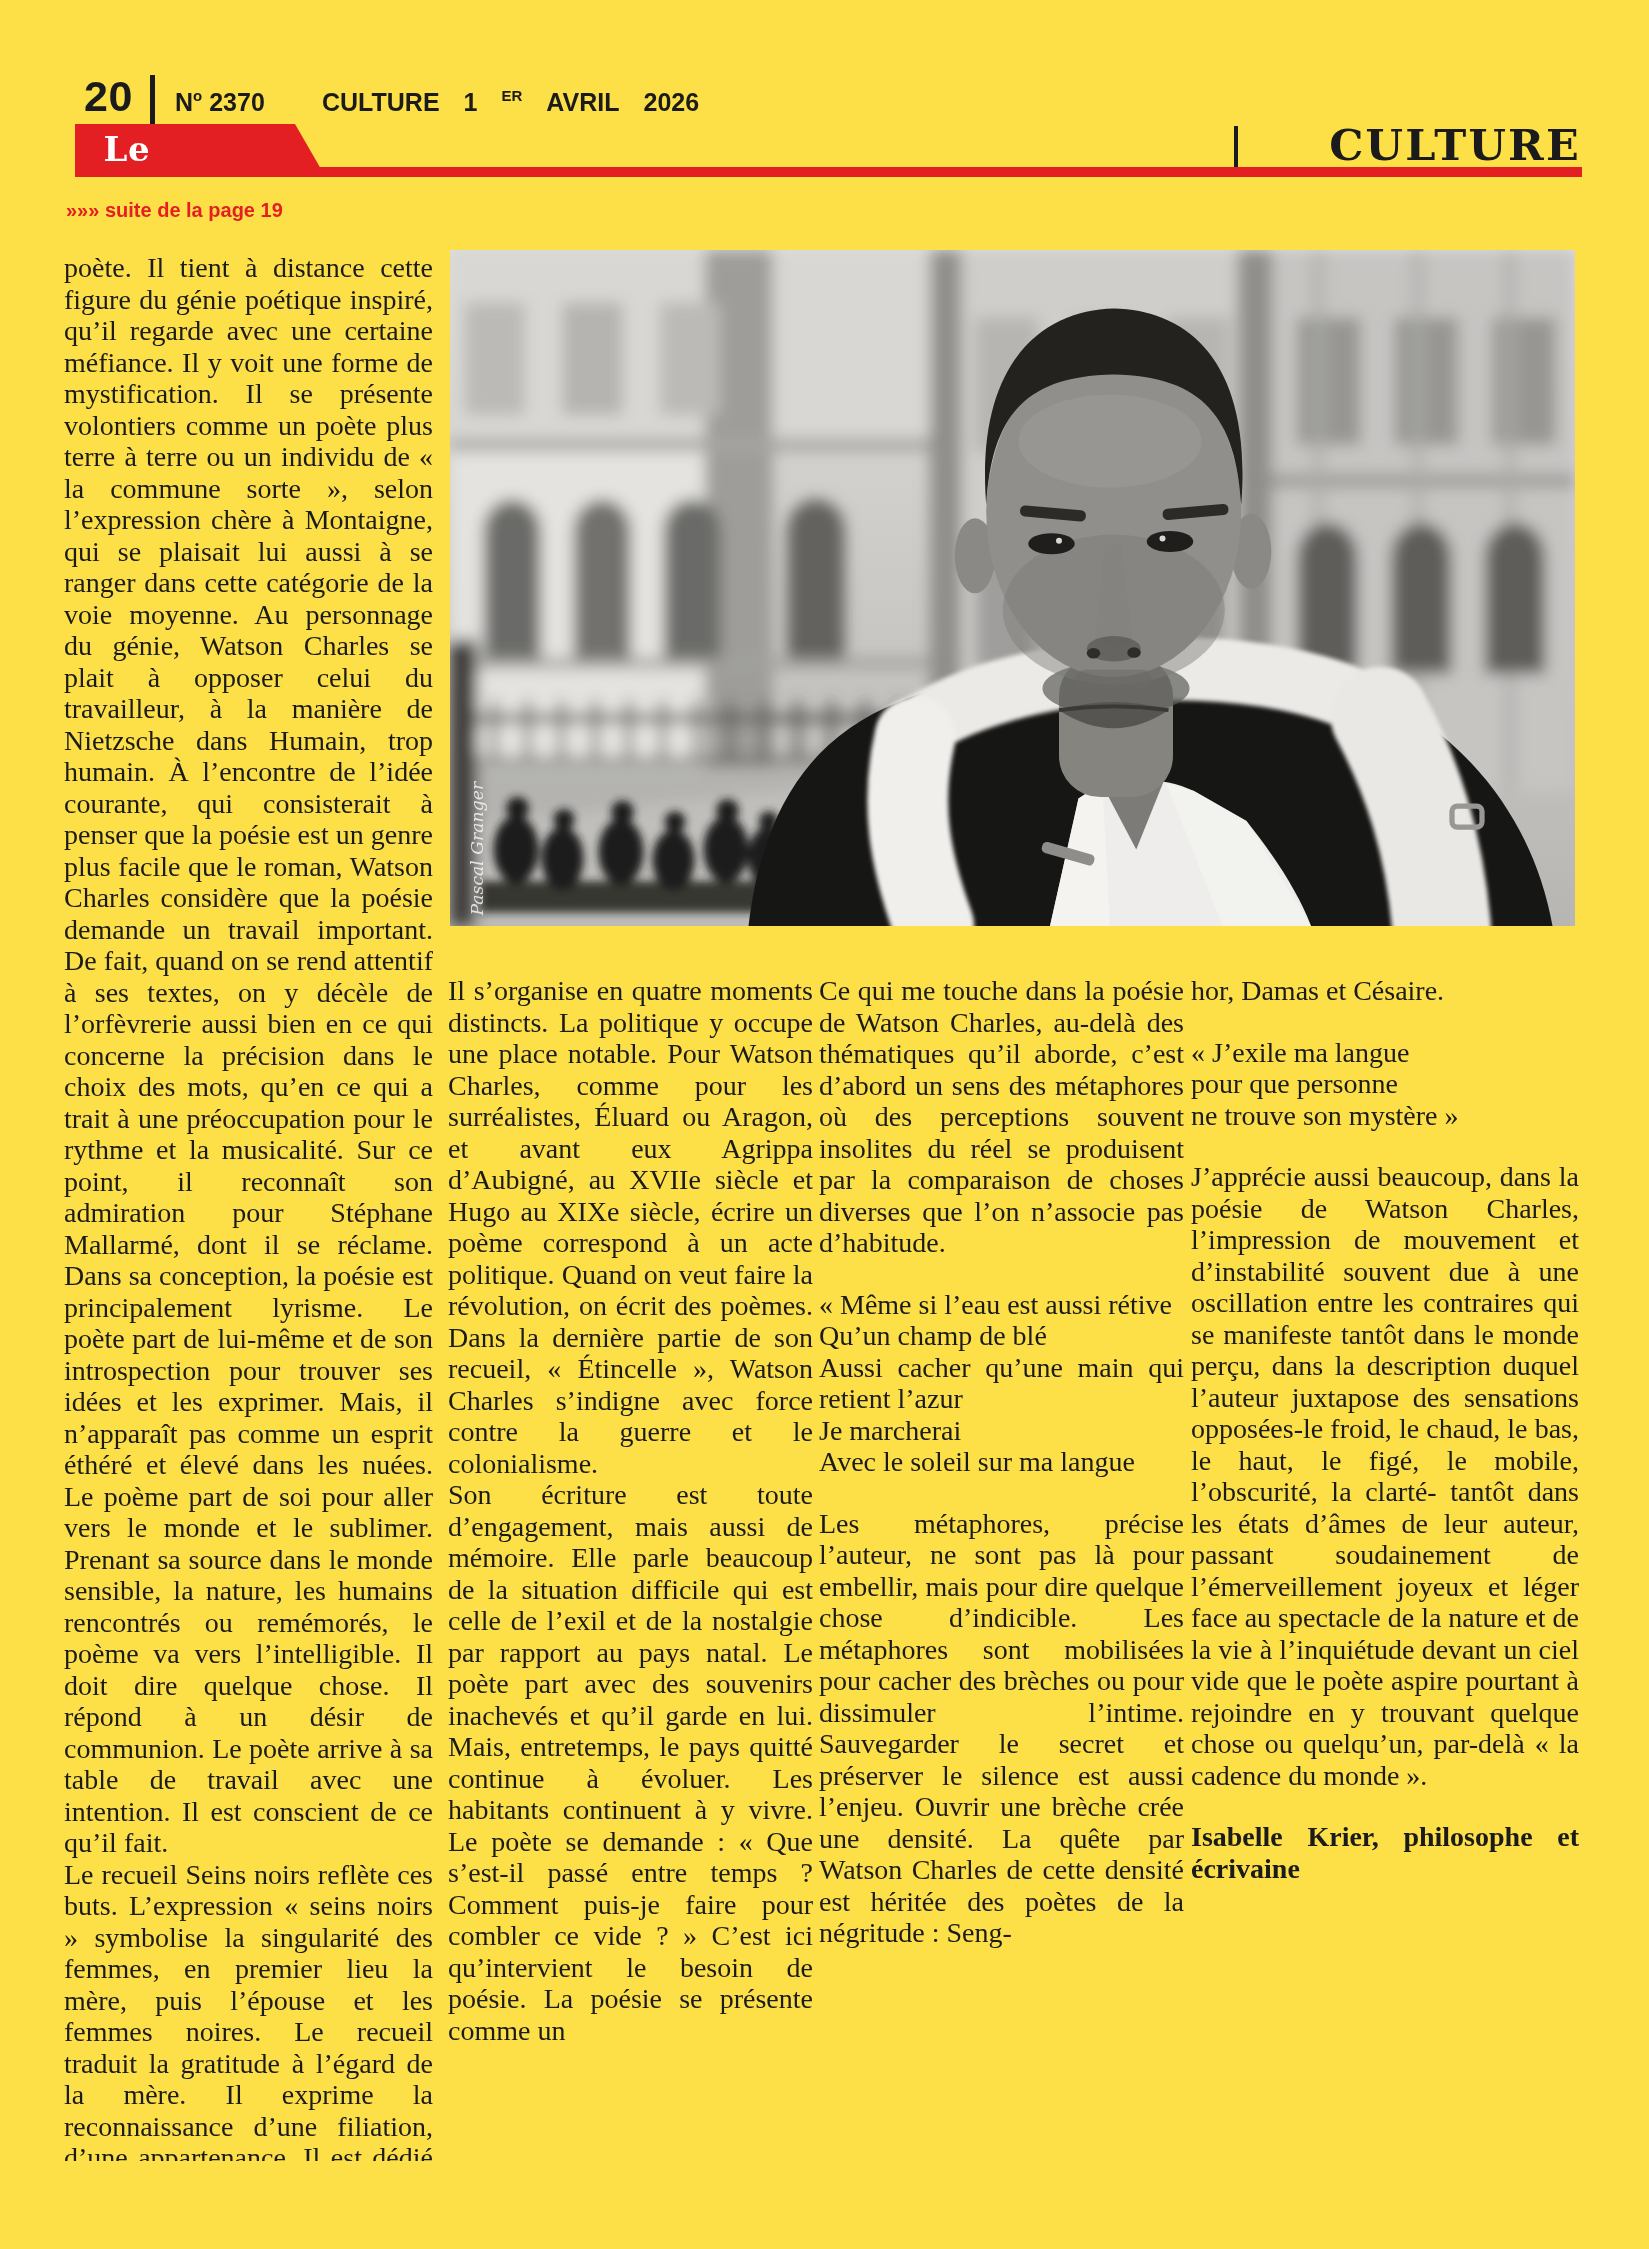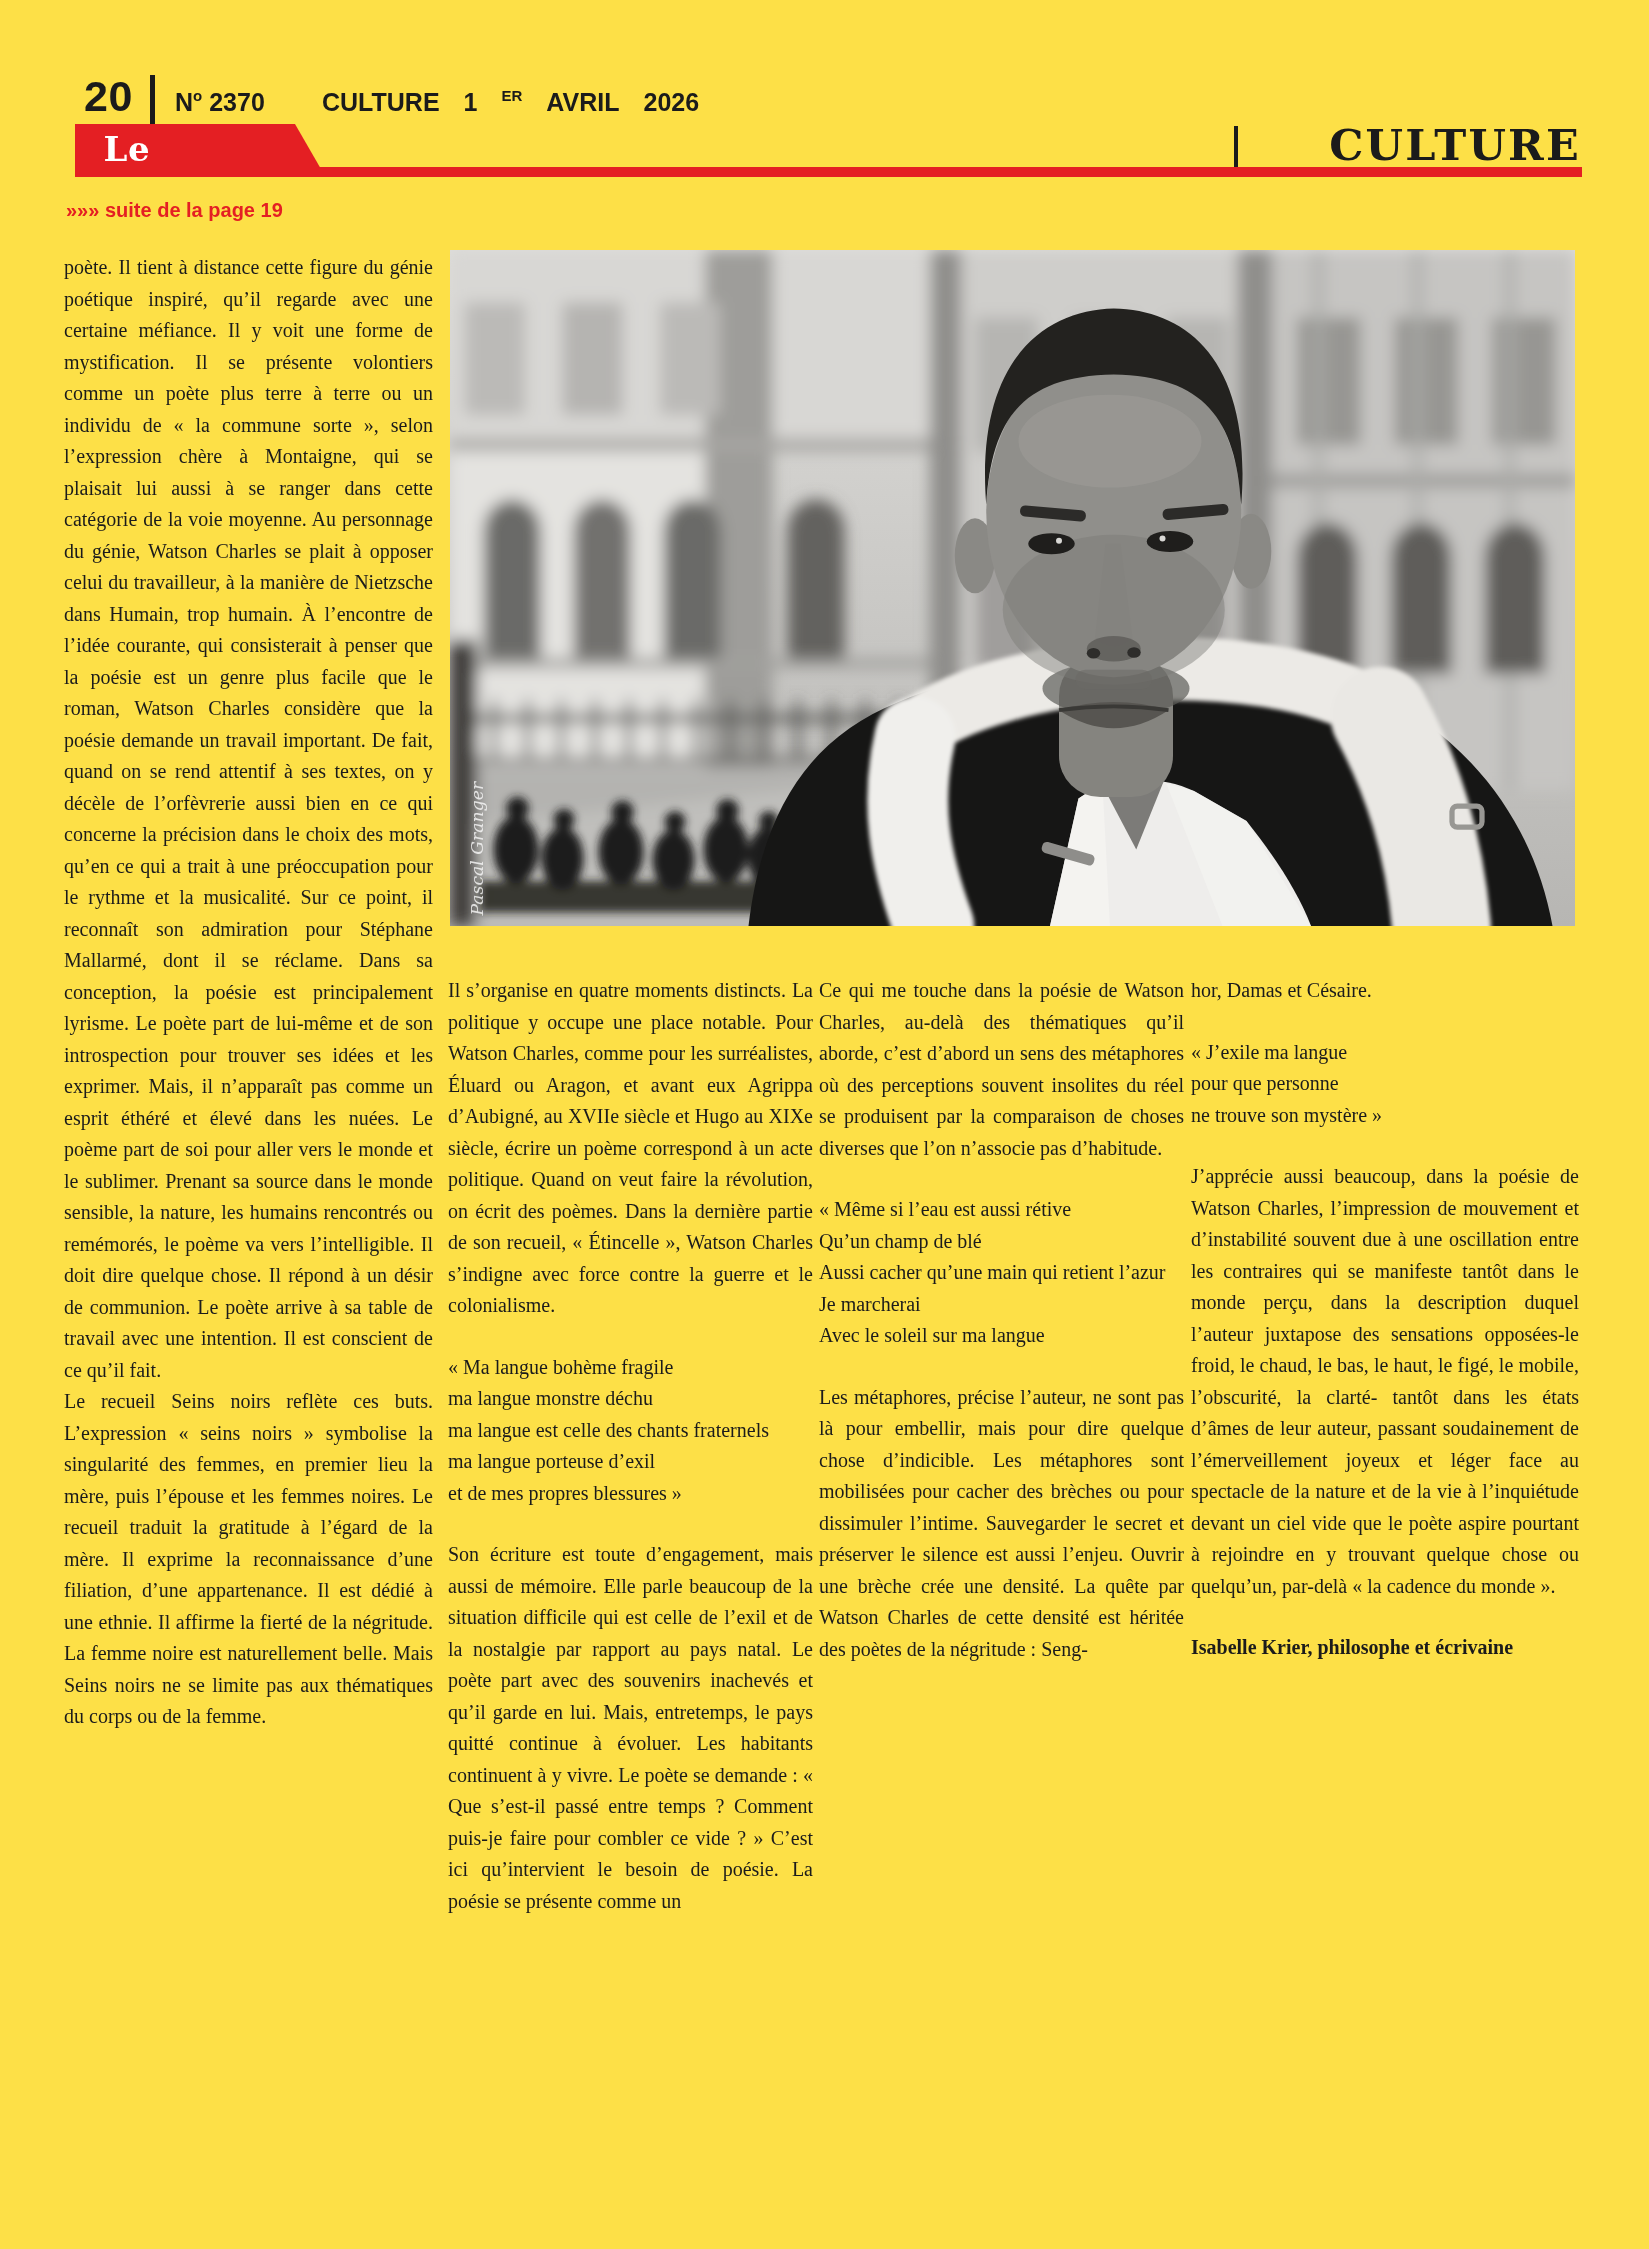--- a/index.html
+++ b/index.html
@@ -29,21 +29,21 @@
 
   .kicker{position:absolute;left:66px;top:199px;color:var(--red);
           font-family:"Liberation Sans",sans-serif;font-weight:bold;font-size:20px;}
 
   
   .photo{position:absolute;left:450px;top:250px;width:1125px;height:676px;overflow:hidden;
          background:#c9c8c5;}
   .photo svg{display:block;width:100%;height:100%;}
 
   
-  .col{position:absolute;font-size:20px;line-height:31.5px;overflow:hidden;}
+  .col{position:absolute;font-size:28px;line-height:31.5px;overflow:hidden;}
   .col-1{left:64px;  top:252px;  width:369px;height:1909px;}
   .col-2{left:448px; top:975px; width:365px;height:1162px;}
   .col-3{left:819px;top:975px; width:365px;height:1162px;}
   .col-4{left:1191px;top:975px; width:388px;height:1162px;}
   .para{margin:0;text-align:justify;}
   .para.bold{font-weight:bold;text-align:justify;}
   .para:not(.bold) + .para.bold{margin-top:30px;}
   .verse{margin:30px 0;}
   .vline{text-align:justify;}
 </style>
@@ -204,27 +204,20 @@
       <text transform="translate(44,888) rotate(-90)" font-family="DejaVu Serif, serif" font-style="italic" font-size="23" fill="#fafafa" opacity="0.8">Pascal Granger</text>
     </svg>
   </div>
 
   <div class="col col-1">
       <p class="para">poète. Il tient à distance cette figure du génie poétique inspiré, qu’il regarde avec une certaine méfiance. Il y voit une forme de mystification. Il se présente volontiers comme un poète plus terre à terre ou un individu de « la commune sorte », selon l’expression chère à Montaigne, qui se plaisait lui aussi à se ranger dans cette catégorie de la voie moyenne. Au personnage du génie, Watson Charles se plait à opposer celui du travailleur, à la manière de Nietzsche dans Humain, trop humain. À l’encontre de l’idée courante, qui consisterait à penser que la poésie est un genre plus facile que le roman, Watson Charles considère que la poésie demande un travail important. De fait, quand on se rend attentif à ses textes, on y décèle de l’orfèvrerie aussi bien en ce qui concerne la précision dans le choix des mots, qu’en ce qui a trait à une préoccupation pour le rythme et la musicalité. Sur ce point, il reconnaît son admiration pour Stéphane Mallarmé, dont il se réclame. Dans sa conception, la poésie est principalement lyrisme. Le poète part de lui-même et de son introspection pour trouver ses idées et les exprimer. Mais, il n’apparaît pas comme un esprit éthéré et élevé dans les nuées. Le poème part de soi pour aller vers le monde et le sublimer. Prenant sa source dans le monde sensible, la nature, les humains rencontrés ou remémorés, le poème va vers l’intelligible. Il doit dire quelque chose. Il répond à un désir de communion. Le poète arrive à sa table de travail avec une intention. Il est conscient de ce qu’il fait.</p>
       <p class="para">Le recueil Seins noirs reflète ces buts. L’expression « seins noirs » symbolise la singularité des femmes, en premier lieu la mère, puis l’épouse et les femmes noires. Le recueil traduit la gratitude à l’égard de la mère. Il exprime la reconnaissance d’une filiation, d’une appartenance. Il est dédié à une ethnie. Il affirme la fierté de la négritude. La femme noire est naturellement belle. Mais Seins noirs ne se limite pas aux thématiques du corps ou de la femme.</p>
     </div>
   <div class="col col-2">
       <p class="para">Il s’organise en quatre moments distincts. La politique y occupe une place notable. Pour Watson Charles, comme pour les surréalistes, Éluard ou Aragon, et avant eux Agrippa d’Aubigné, au XVIIe siècle et Hugo au XIXe siècle, écrire un poème correspond à un acte politique. Quand on veut faire la révolution, on écrit des poèmes. Dans la dernière partie de son recueil, « Étincelle », Watson Charles s’indigne avec force contre la guerre et le colonialisme.</p>
-      <div class="verse">
-        <div class="vline">« Ma langue bohème fragile</div>
-        <div class="vline">ma langue monstre déchu</div>
-        <div class="vline">ma langue est celle des chants fraternels</div>
-        <div class="vline">ma langue porteuse d’exil</div>
-        <div class="vline">et de mes propres blessures »</div>
-      </div>
       <p class="para">Son écriture est toute d’engagement, mais aussi de mémoire. Elle parle beaucoup de la situation difficile qui est celle de l’exil et de la nostalgie par rapport au pays natal. Le poète part avec des souvenirs inachevés et qu’il garde en lui. Mais, entretemps, le pays quitté continue à évoluer. Les habitants continuent à y vivre. Le poète se demande : « Que s’est-il passé entre temps ? Comment puis-je faire pour combler ce vide ? » C’est ici qu’intervient le besoin de poésie. La poésie se présente comme un</p>
     </div>
   <div class="col col-3">
       <p class="para">Ce qui me touche dans la poésie de Watson Charles, au-delà des thématiques qu’il aborde, c’est d’abord un sens des métaphores où des perceptions souvent insolites du réel se produisent par la comparaison de choses diverses que l’on n’associe pas d’habitude.</p>
       <div class="verse">
         <div class="vline">« Même si l’eau est aussi rétive</div>
         <div class="vline">Qu’un champ de blé</div>
         <div class="vline">Aussi cacher qu’une main qui retient l’azur</div>
         <div class="vline">Je marcherai</div>
         <div class="vline">Avec le soleil sur ma langue</div>

